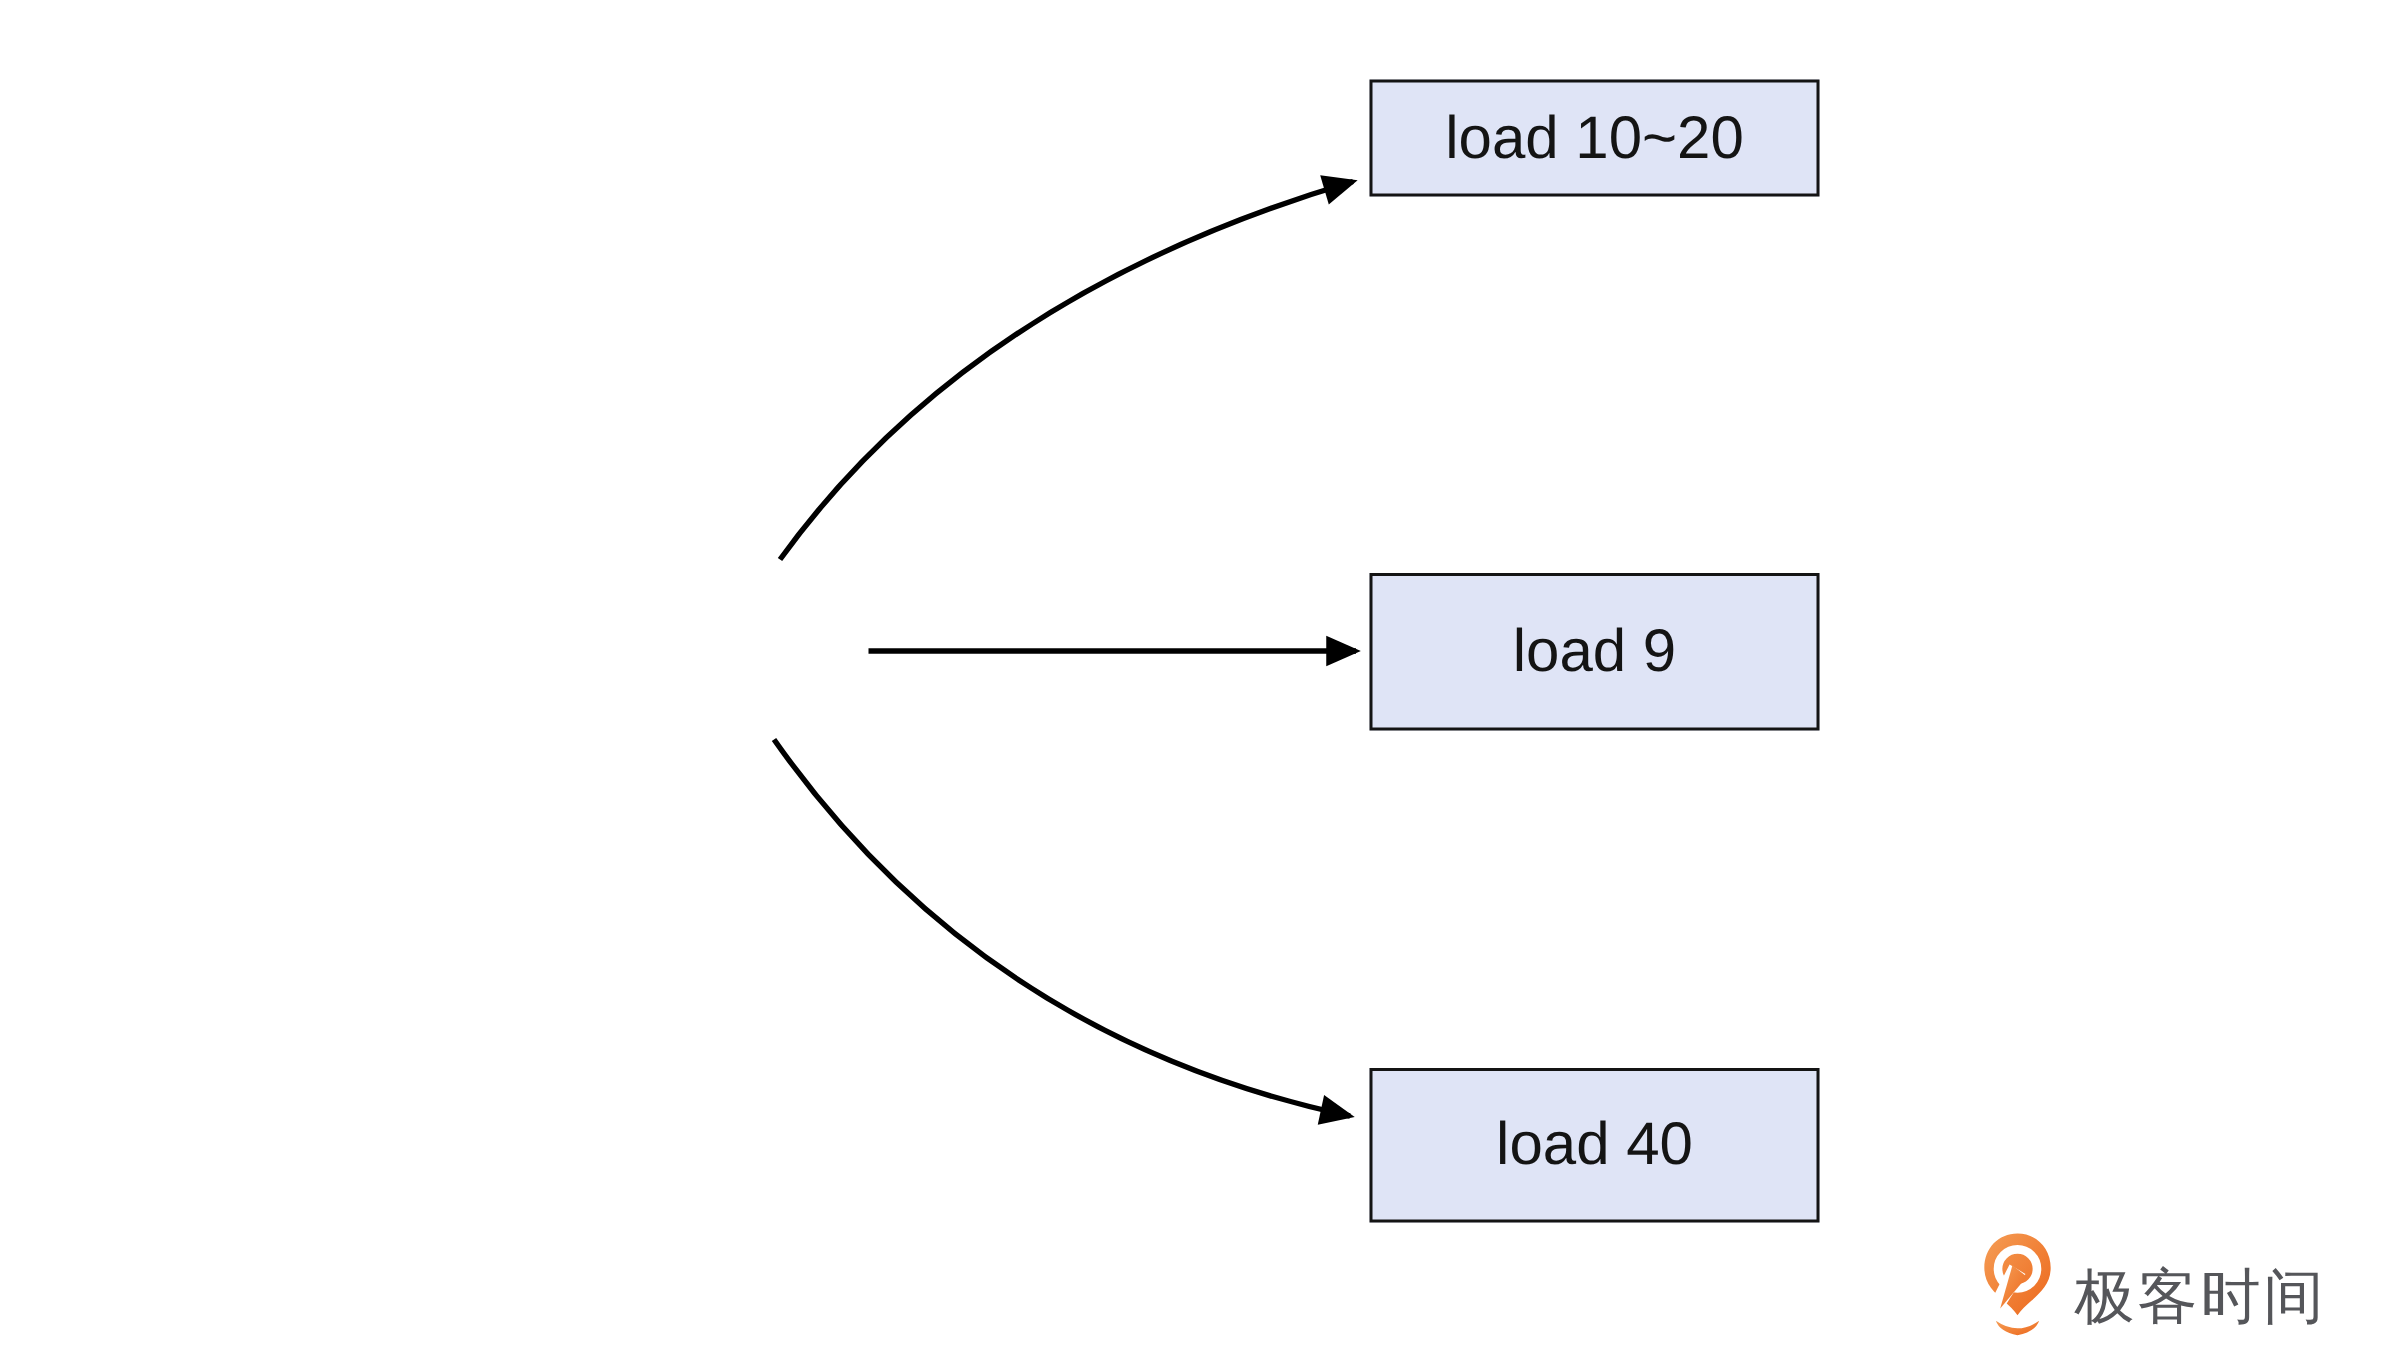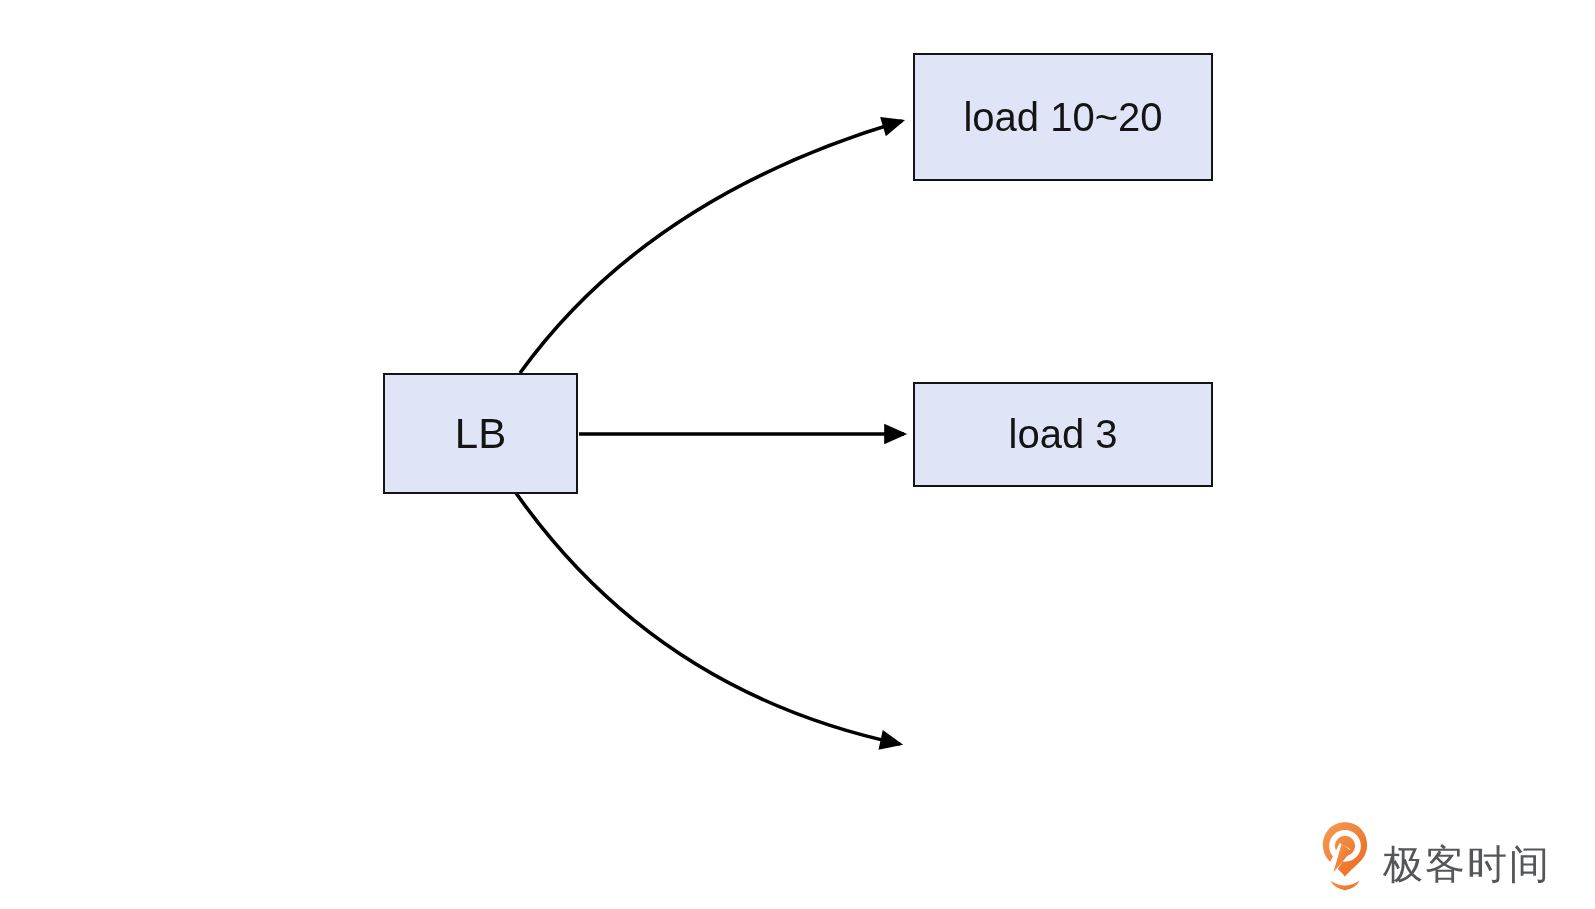--- a/index.html
+++ b/index.html
@@ -33,21 +33,21 @@
   .node {
     position: absolute;
     background: var(--node-fill, #dfe4f6);
     border: 2px solid var(--node-border, #141414);
     display: flex;
     align-items: center;
     justify-content: center;
     color: #141414;
   }
   .node-lb        { left: 383px; top: 373px; width: 195px; height: 121px; font-size: 42px; }
-  .node-top       { left: 913px; top:  53px; width: 300px; height: 128px; font-size: 40px; }
+  .node-top       { left: 913px; top:  53px; width: 300px; height: 78px; font-size: 40px; }
   .node-mid       { left: 913px; top: 382px; width: 300px; height: 105px; font-size: 40px; }
   .node-bottom    { left: 913px; top: 712px; width: 300px; height: 103px; font-size: 40px; }
   .logo {
     position: absolute;
     left: 1320px; top: 820px;
     display: flex;
     align-items: flex-end;
     gap: 13px;
   }
   .logo-icon { width: 50px; height: 72px; display: block; }
@@ -68,32 +68,32 @@
     <defs>
       <marker id="arrowhead" viewBox="0 0 10 10" refX="8.6" refY="5" markerWidth="7.2" markerHeight="6.4" orient="auto">
         <path class="arrowhead-shape" d="M 0 0.6 L 10 5 L 0 9.4 Z"></path>
       </marker>
     </defs>
     <path class="edge" d="M 520 373 Q 648 196 902 121" marker-end="url(#arrowhead)"></path>
     <path class="edge" d="M 579 434 L 904 434" marker-end="url(#arrowhead)"></path>
     <path class="edge" d="M 516 493 Q 656 692 900 744" marker-end="url(#arrowhead)"></path>
   </svg>
 
-  <div class="node node-lb">
-    <span>LB</span>
-  </div>
 
   <div class="node node-top">
     <span>load 10~20</span>
   </div>
 
   <div class="node node-mid">
-    <span>load 3</span>
+    <span>load 9</span>
   </div>
 
+  <div class="node node-bottom">
+    <span>load 40</span>
+  </div>
 
   <div class="logo">
     <svg class="logo-icon" viewBox="0 0 52 74" xmlns="http://www.w3.org/2000/svg">
       <defs>
         <linearGradient id="gt-grad" x1="0" y1="0" x2="1" y2="1">
           <stop offset="0" stop-color="#f59d55"></stop>
           <stop offset="1" stop-color="#ec671c"></stop>
         </linearGradient>
       </defs>
       <path d="M26 2 C12.7 2 3 12.3 3 25.8 C3 36.6 9.8 42.8 16.4 48.6

